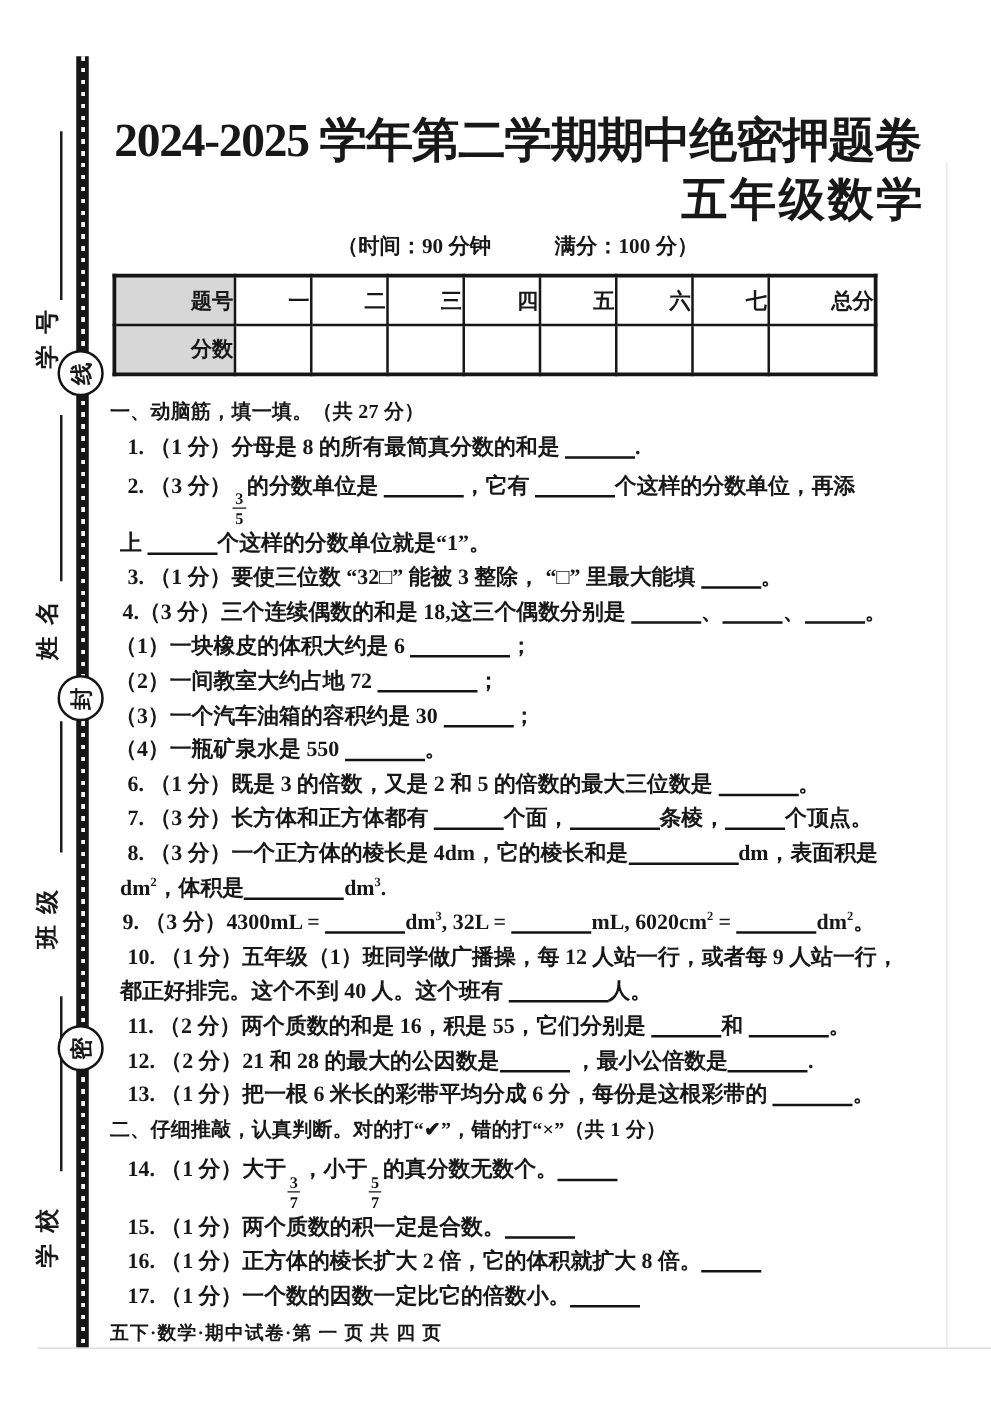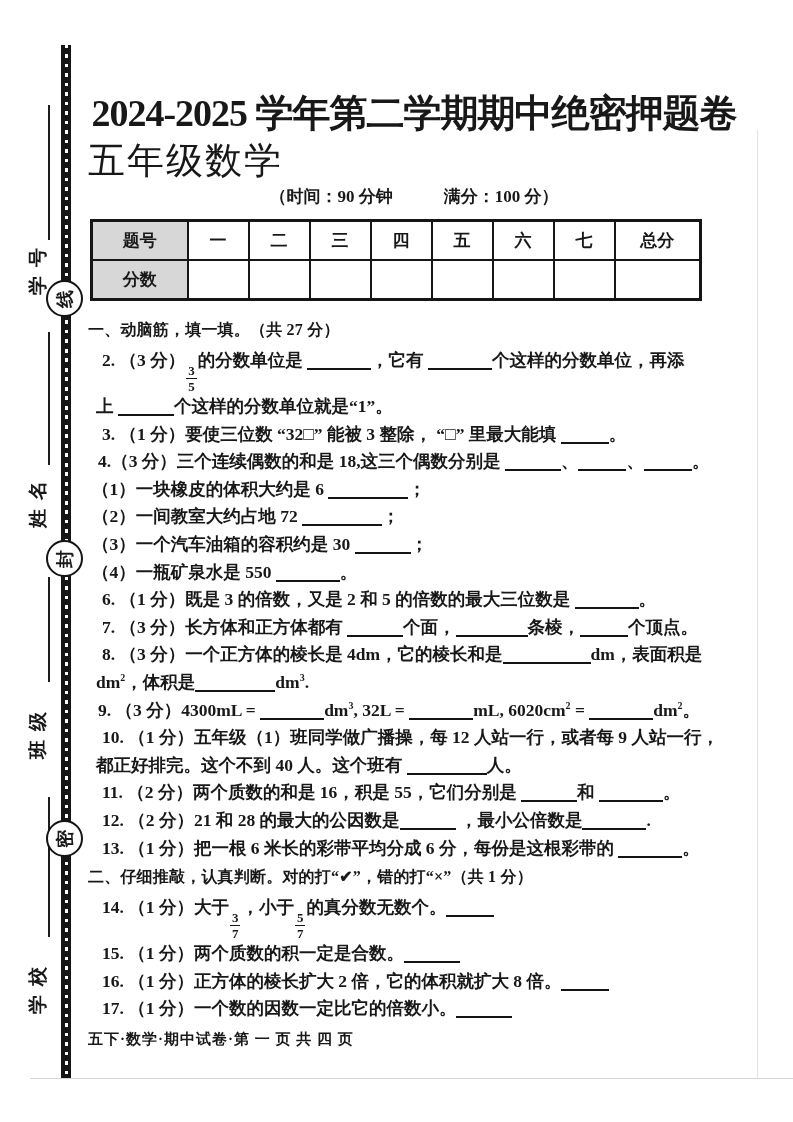--- a/index.html
+++ b/index.html
@@ -24,26 +24,26 @@
   .sc1{top:280px;} .sc2{top:540px;} .sc3{top:820px;}
 
   
   .edge-right{position:absolute;left:757px;top:130px;width:1px;height:948px;background:#e3e3e3;}
   .edge-bottom{position:absolute;left:30px;top:1078px;width:763px;height:1px;background:#d6d6d6;}
 
   
   .content{position:absolute;left:88px;top:88px;width:652px;}
   .title{font-size:38px;font-weight:900;letter-spacing:-1px;text-align:center;
          white-space:nowrap;line-height:50px;}
-  .subtitle{font-size:37px;font-weight:400;letter-spacing:2px;text-align:left;line-height:46px;}
+  .subtitle{font-size:37px;font-weight:700;letter-spacing:2px;text-align:right;line-height:46px;}
   .meta{font-size:17px;font-weight:bold;text-align:center;line-height:26px;}
 
   table.score{border-collapse:collapse;margin:9px 0 0 2px;table-layout:fixed;}
   table.score{border:3px solid #161616;}
-  table.score td{border:2px solid #161616;height:37px;text-align:center;
+  table.score td{border:2px solid #161616;height:37px;text-align:right;
       font-size:17px;font-weight:bold;background:#fff;padding:0;}
   table.score td.gray{background:#d7d7d7;}
 
   .questions{margin-top:14px;}
   .sec-heading{font-size:16px;font-weight:bold;line-height:29px;min-height:29px;letter-spacing:.2px;}
   .q-line{font-size:17.5px;font-weight:600;line-height:27.6px;min-height:27.6px;white-space:nowrap;}
   .q-line.has-frac{line-height:33px;min-height:33px;}
   .blank{display:inline-block;height:12px;border-bottom:2px solid #141414;vertical-align:-4px;}
   sup{font-size:10px;font-weight:bold;vertical-align:super;line-height:0;}
   .frac{display:inline-flex;flex-direction:column;align-items:center;vertical-align:-9px;
@@ -123,20 +123,21 @@
             <td></td>
             <td></td>
             <td></td>
             <td></td>
           </tr>
         </tbody>
     </table>
 
     <div class="questions">
         <div class="sec-heading">一、动脑筋，填一填。（共 27 分）</div>
+        <div class="q-line" style="padding-left: 14px;">1. （1 分）分母是 8 的所有最简真分数的和是 <span class="blank" style="width: 56px;"></span>.</div>
         <div class="q-line has-frac" style="padding-left: 14px;">2. （3 分）<span class="frac">
             <span class="num">3</span>
             <span class="den">5</span>
           </span>的分数单位是 <span class="blank" style="width: 64px;"></span>，它有 <span class="blank" style="width: 64px;"></span>个这样的分数单位，再添</div>
         <div class="q-line" style="padding-left: 8px;">上 <span class="blank" style="width: 56px;"></span>个这样的分数单位就是“1”。</div>
         <div class="q-line" style="padding-left: 14px;">3. （1 分）要使三位数 “32□” 能被 3 整除， “□” 里最大能填 <span class="blank" style="width: 48px;"></span>。</div>
         <div class="q-line" style="padding-left: 10px;">4.（3 分）三个连续偶数的和是 18,这三个偶数分别是 <span class="blank" style="width: 56px;"></span>、<span class="blank" style="width: 48px;"></span>、<span class="blank" style="width: 48px;"></span>。</div>
         <div class="q-line" style="padding-left: 4px;">（1）一块橡皮的体积大约是 6 <span class="blank" style="width: 80px;"></span>；</div>
         <div class="q-line" style="padding-left: 4px;">（2）一间教室大约占地 72 <span class="blank" style="width: 80px;"></span>；</div>
         <div class="q-line" style="padding-left: 4px;">（3）一个汽车油箱的容积约是 30 <span class="blank" style="width: 56px;"></span>；</div>

